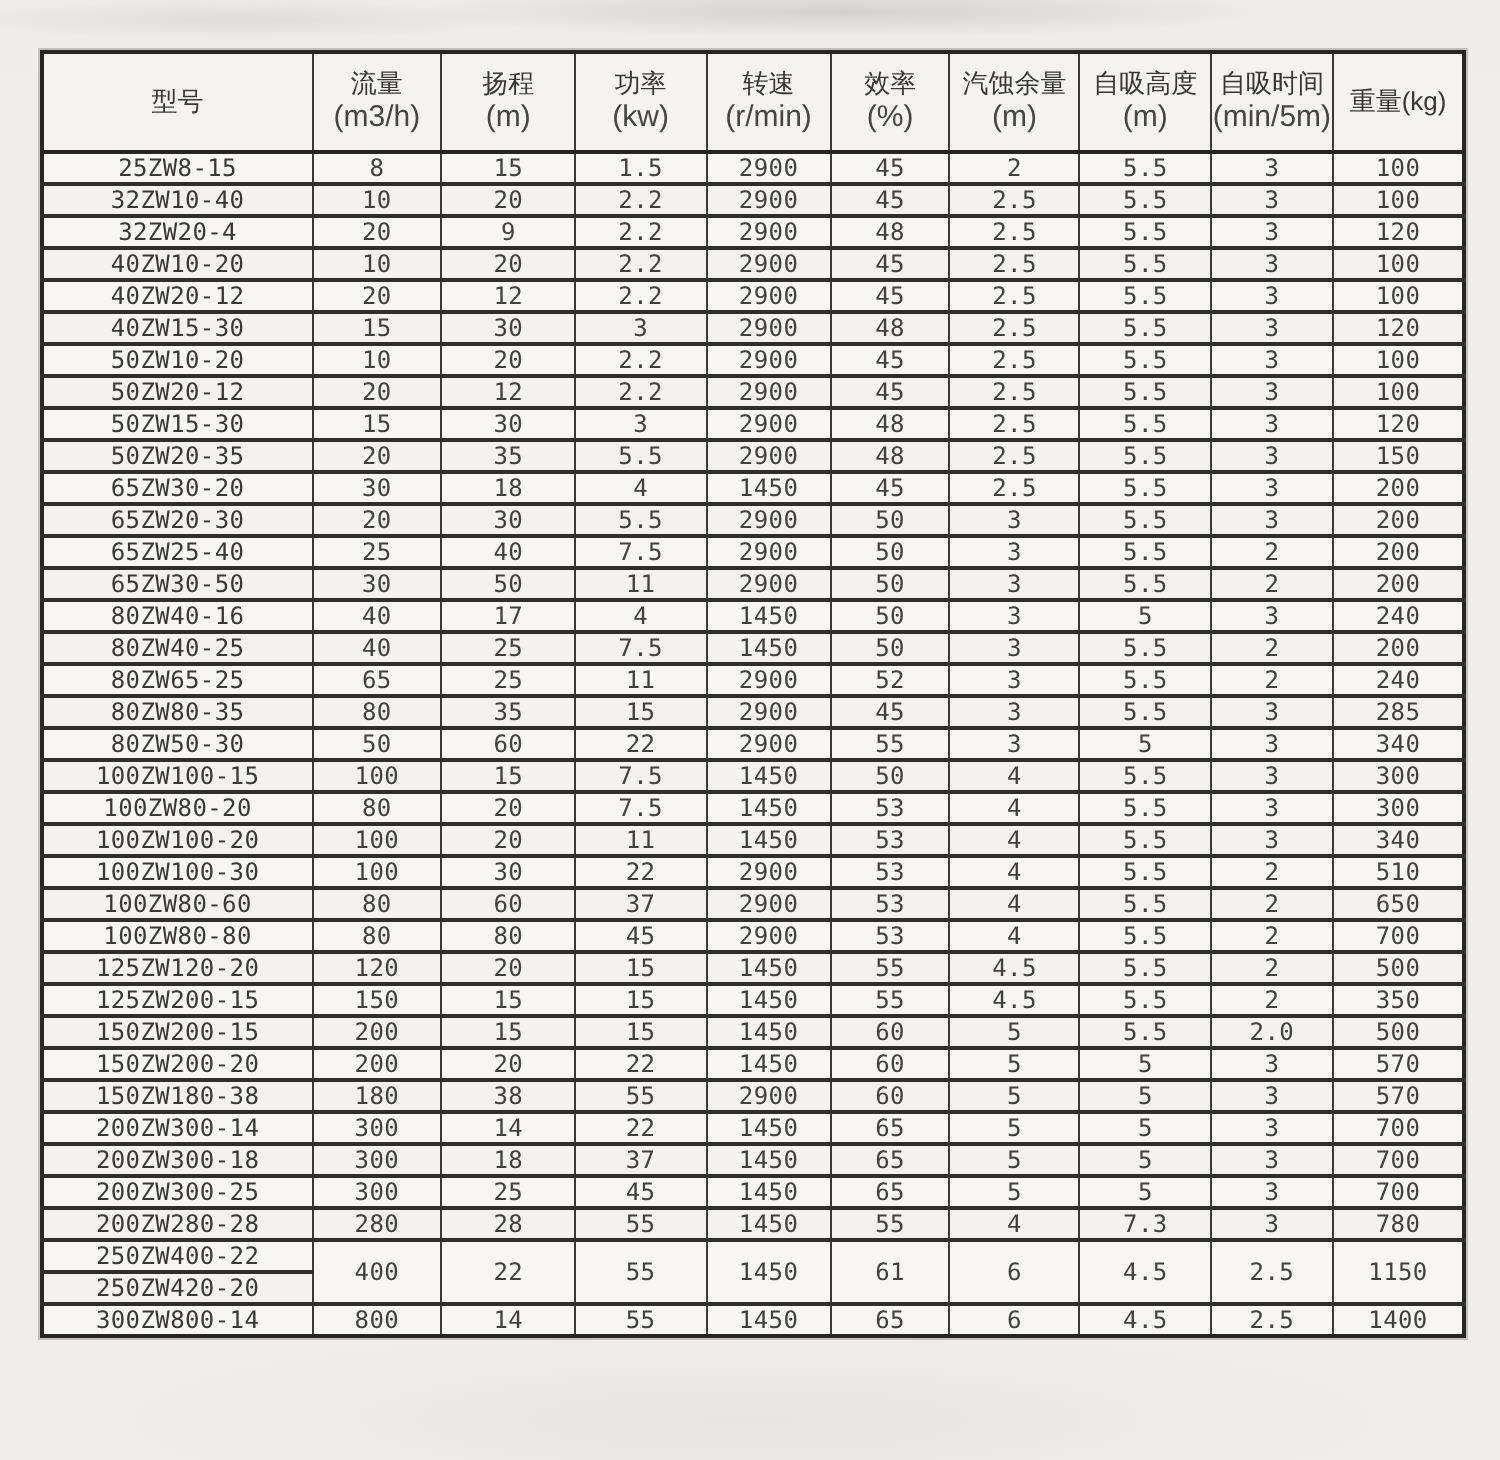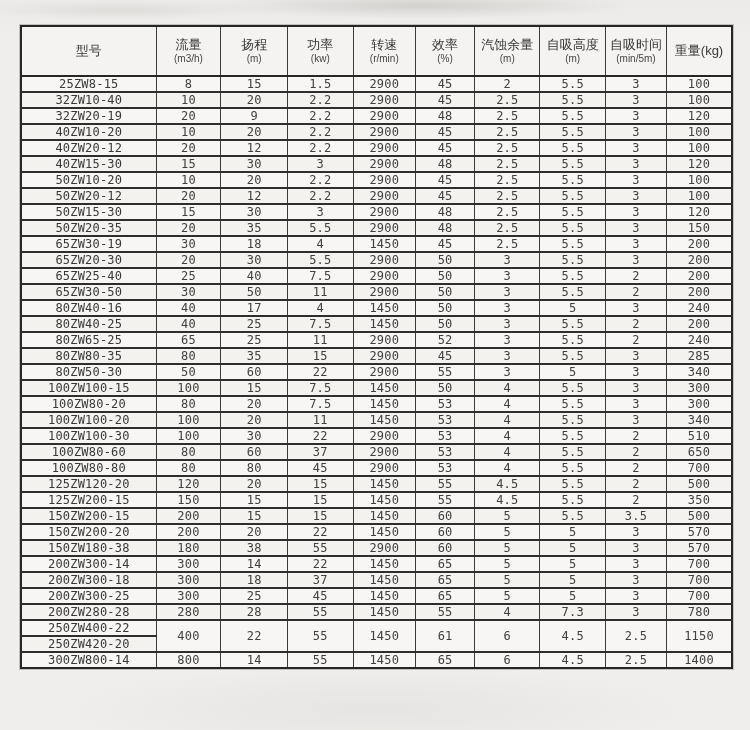--- a/index.html
+++ b/index.html
@@ -46,21 +46,21 @@
     overflow:hidden;white-space:nowrap;
   }
   thead th{
     height:48px;
     border-bottom:2px solid #262626;
     font-weight:normal;
     font-size:13px;
     background:#f4f3f1;
   }
   .h-label{line-height:1.25;color:#373737;}
-  .h-unit{font-size:10px;line-height:1.2;color:#454545;}
+  .h-unit{font-size:15px;line-height:1.2;color:#454545;}
   tbody td{
     height:14px;
     font-size:12px;
     line-height:1;
     border-top:2px solid #2e2e2e;
     font-family:"DejaVu Sans Mono", monospace;
     letter-spacing:.2px;
     color:#404040;
   }
   tbody td.model-cell{font-size:12px;color:#383838;margin-left:32px;}
@@ -145,21 +145,21 @@
           <td>20</td>
           <td>2.2</td>
           <td>2900</td>
           <td>45</td>
           <td>2.5</td>
           <td>5.5</td>
           <td>3</td>
           <td>100</td>
         </tr>
         <tr>
-          <td class="model-cell">32ZW20-19</td>
+          <td class="model-cell">32ZW20-4</td>
           <td>20</td>
           <td>9</td>
           <td>2.2</td>
           <td>2900</td>
           <td>48</td>
           <td>2.5</td>
           <td>5.5</td>
           <td>3</td>
           <td>120</td>
         </tr>
@@ -241,21 +241,21 @@
           <td>35</td>
           <td>5.5</td>
           <td>2900</td>
           <td>48</td>
           <td>2.5</td>
           <td>5.5</td>
           <td>3</td>
           <td>150</td>
         </tr>
         <tr>
-          <td class="model-cell">65ZW30-19</td>
+          <td class="model-cell">65ZW30-20</td>
           <td>30</td>
           <td>18</td>
           <td>4</td>
           <td>1450</td>
           <td>45</td>
           <td>2.5</td>
           <td>5.5</td>
           <td>3</td>
           <td>200</td>
         </tr>
@@ -453,21 +453,21 @@
         </tr>
         <tr>
           <td class="model-cell">150ZW200-15</td>
           <td>200</td>
           <td>15</td>
           <td>15</td>
           <td>1450</td>
           <td>60</td>
           <td>5</td>
           <td>5.5</td>
-          <td>3.5</td>
+          <td>2.0</td>
           <td>500</td>
         </tr>
         <tr>
           <td class="model-cell">150ZW200-20</td>
           <td>200</td>
           <td>20</td>
           <td>22</td>
           <td>1450</td>
           <td>60</td>
           <td>5</td>

